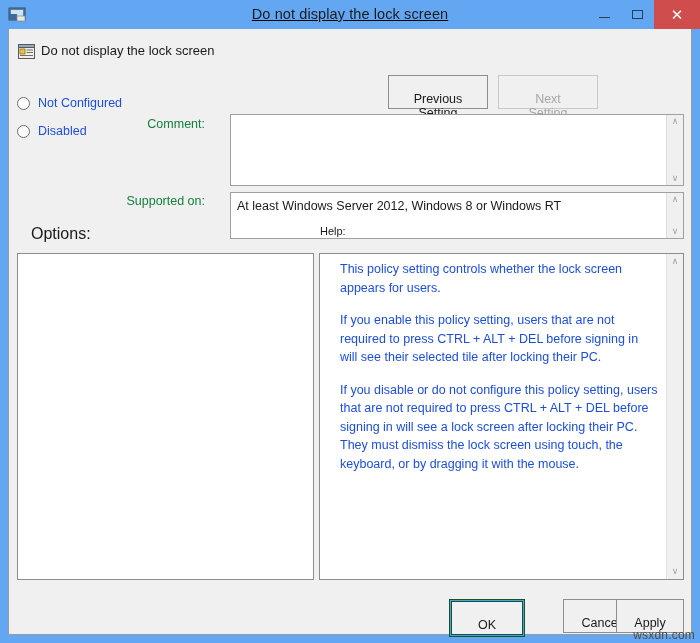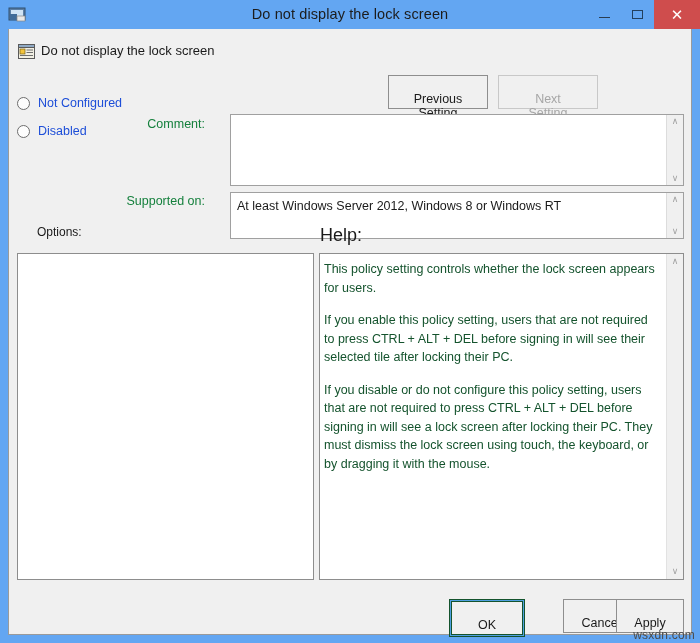--- a/index.html
+++ b/index.html
@@ -12,20 +12,21 @@
     -webkit-font-smoothing: antialiased;
   }
 
   .window {
     position: relative;
     width: 700px;
     height: 643px;
     box-sizing: border-box;
     background: #63a6f2;
     overflow: hidden;
+    text-decoration: underline;
   }
 
   
   .titlebar {
     position: relative;
     height: 29px;
     background: #63a6f2;
     display: flex;
     align-items: center;
   }
@@ -254,30 +255,30 @@
   .arrow {
     font-size: 9px;
     color: #a2a2a2;
     line-height: 9px;
     user-select: none;
   }
 
   
   .label-options {
     position: absolute;
-    left: 28px;
+    left: 22px;
     top: 196px;
-    font-size: 12px;
+    font-size: 16px;
     color: #1a1a1a;
   }
   .label-help {
     position: absolute;
     left: 311px;
     top: 196px;
-    font-size: 18px;
+    font-size: 11px;
     color: #1a1a1a;
     text-align: right;
   }
   .panel {
     position: absolute;
     background: #ffffff;
     border: 1px solid #8d8d8d;
     box-sizing: border-box;
     display: flex;
   }
@@ -288,23 +289,23 @@
     height: 327px;
   }
   .panel-help {
     left: 310px;
     top: 224px;
     width: 365px;
     height: 327px;
   }
   .help-text {
     flex: 1;
-    padding: 6px 8px 6px 4px;
+    padding: 6px 8px 6px 20px;
     font-size: 12.5px;
-    color: #14532d;
+    color: #1d4ed8;
     line-height: 1.48;
     overflow: hidden;
   }
   .help-text p {
     margin: 0 0 14px 0;
   }
   .help-text p:last-child {
     margin-bottom: 0;
   }
   .help-scroll {

